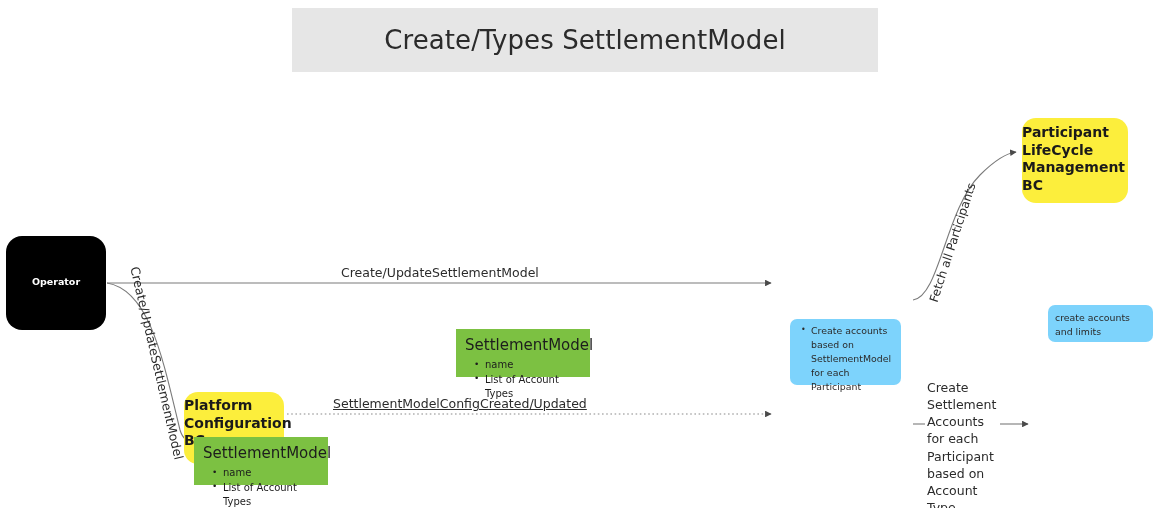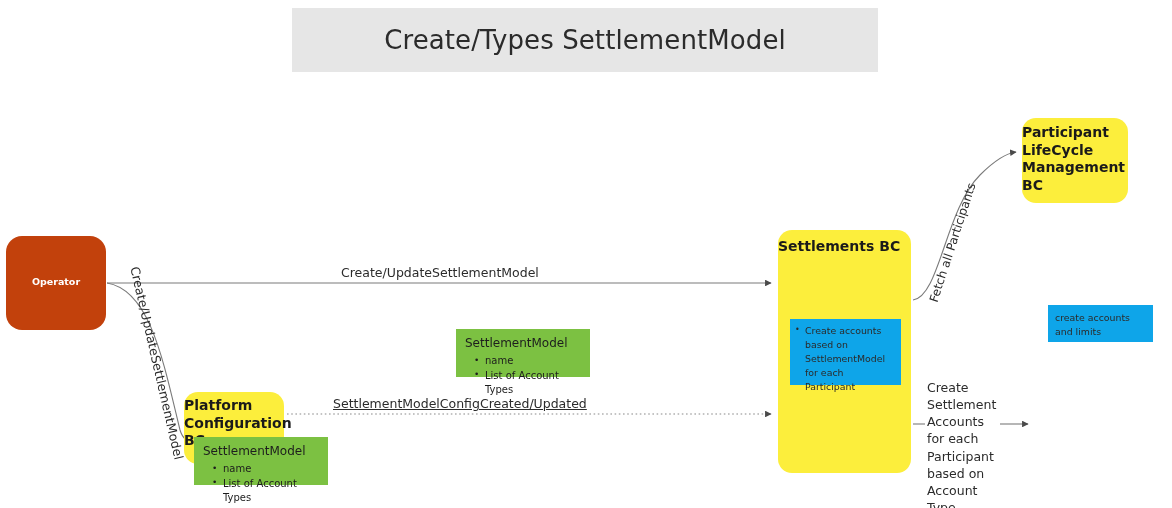--- a/index.html
+++ b/index.html
@@ -49,21 +49,21 @@
     font-size: 14px;
     font-weight: bold;
     line-height: 1.25;
     color: #1a1a1a;
   }
 
   
   #operator-node {
     left: 6px; top: 236px;
     width: 100px; height: 94px;
-    background: #c2410c;
+    background: #000000;
     border-radius: 16px;
   }
   #operator-label {
     position: absolute;
     left: 0; right: 0; top: 40px;
     text-align: center;
     color: #ffffff;
     font-size: 9.5px;
     font-weight: bold;
   }
@@ -110,21 +110,21 @@
     width: 134px; height: 240px;
   }
   #accounts-node .node-title { top: 7px; }
 
   
   .model-box {
     background: #7cc142;
     padding: 7px 9px 8px 9px;
   }
   .model-title {
-    font-size: 12px;
+    font-size: 15px;
     color: #1d1d1d;
     margin-bottom: 3px;
   }
   .model-list {
     margin: 4px;
     padding-left: 16px;
     list-style: none;
   }
   .model-list li {
     font-size: 10px;
@@ -144,21 +144,22 @@
     left: 456px; top: 329px;
     width: 134px; height: 48px;
   }
   #model-box-platform {
     left: 194px; top: 437px;
     width: 134px; height: 48px;
   }
 
   
   .inner-note {
-    background: #0ea5e9;
+    background: #7dd3fc;
+    border-radius: 7px;
   }
   .inner-note ul {
     margin: 0;
     padding-left: 14px;
     list-style: none;
   }
   .inner-note li {
     position: relative;
     font-size: 9.4px;
     line-height: 1.5;
@@ -173,21 +174,21 @@
   }
   .inner-note p {
     margin: 0;
     font-size: 9.4px;
     line-height: 1.5;
     color: #2b2b2b;
   }
   #settlements-inner-note {
     left: 790px; top: 319px;
     width: 111px; height: 66px;
-    padding: 5px 6px 5px 1px;
+    padding: 5px 6px 5px 7px;
   }
   #accounts-inner-note {
     left: 1048px; top: 305px;
     width: 105px; height: 37px;
     padding: 6px 7px;
   }
 
   
   .edge-label {
     font-size: 12.5px;
@@ -279,23 +280,20 @@
   </div>
 
   <div class="abs model-box" id="model-box-standalone">
     <div class="model-title">SettlementModel</div>
     <ul class="model-list">
       <li>name</li>
       <li>List of Account Types</li>
     </ul>
   </div>
 
-  <div class="abs node bc" id="settlements-node">
-    <div class="node-title">Settlements BC</div>
-  </div>
   <div class="abs inner-note" id="settlements-inner-note">
     <ul>
       <li>Create accounts based on SettlementModel for each Participant</li>
     </ul>
   </div>
 
   <div class="abs node bc" id="plcm-node">
     <div class="node-title">Participant LifeCycle Management BC</div>
   </div>
 

